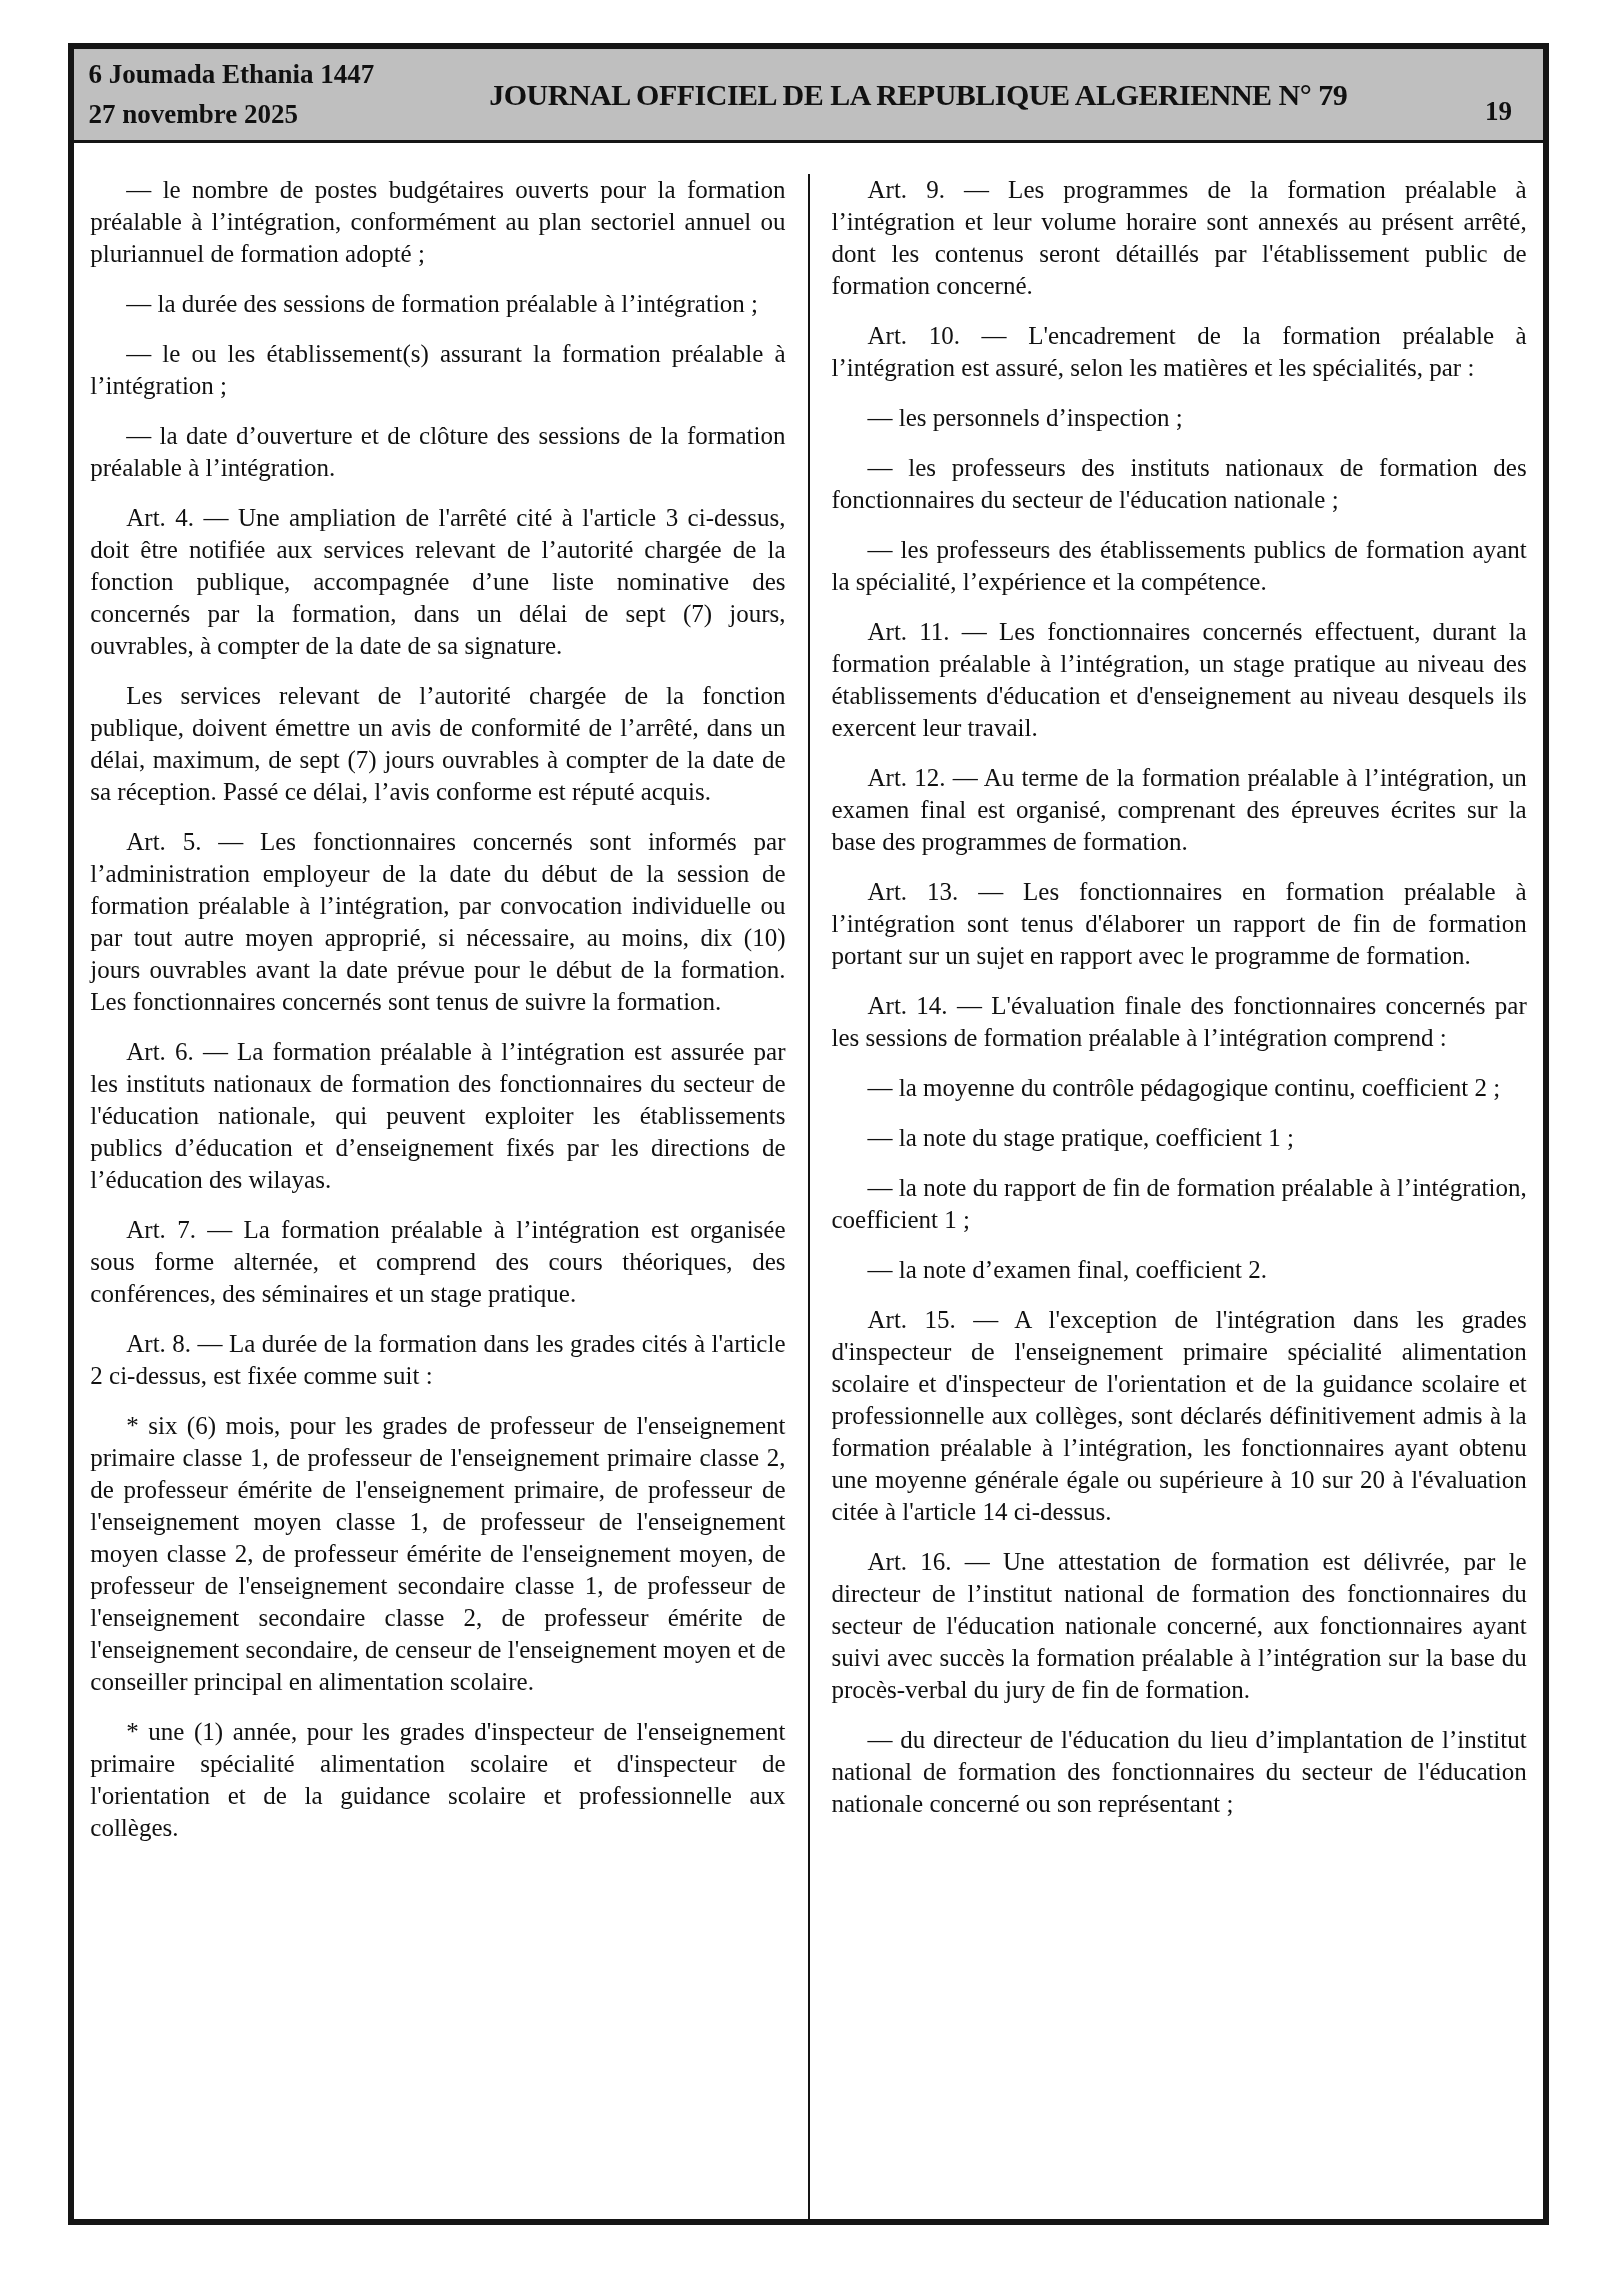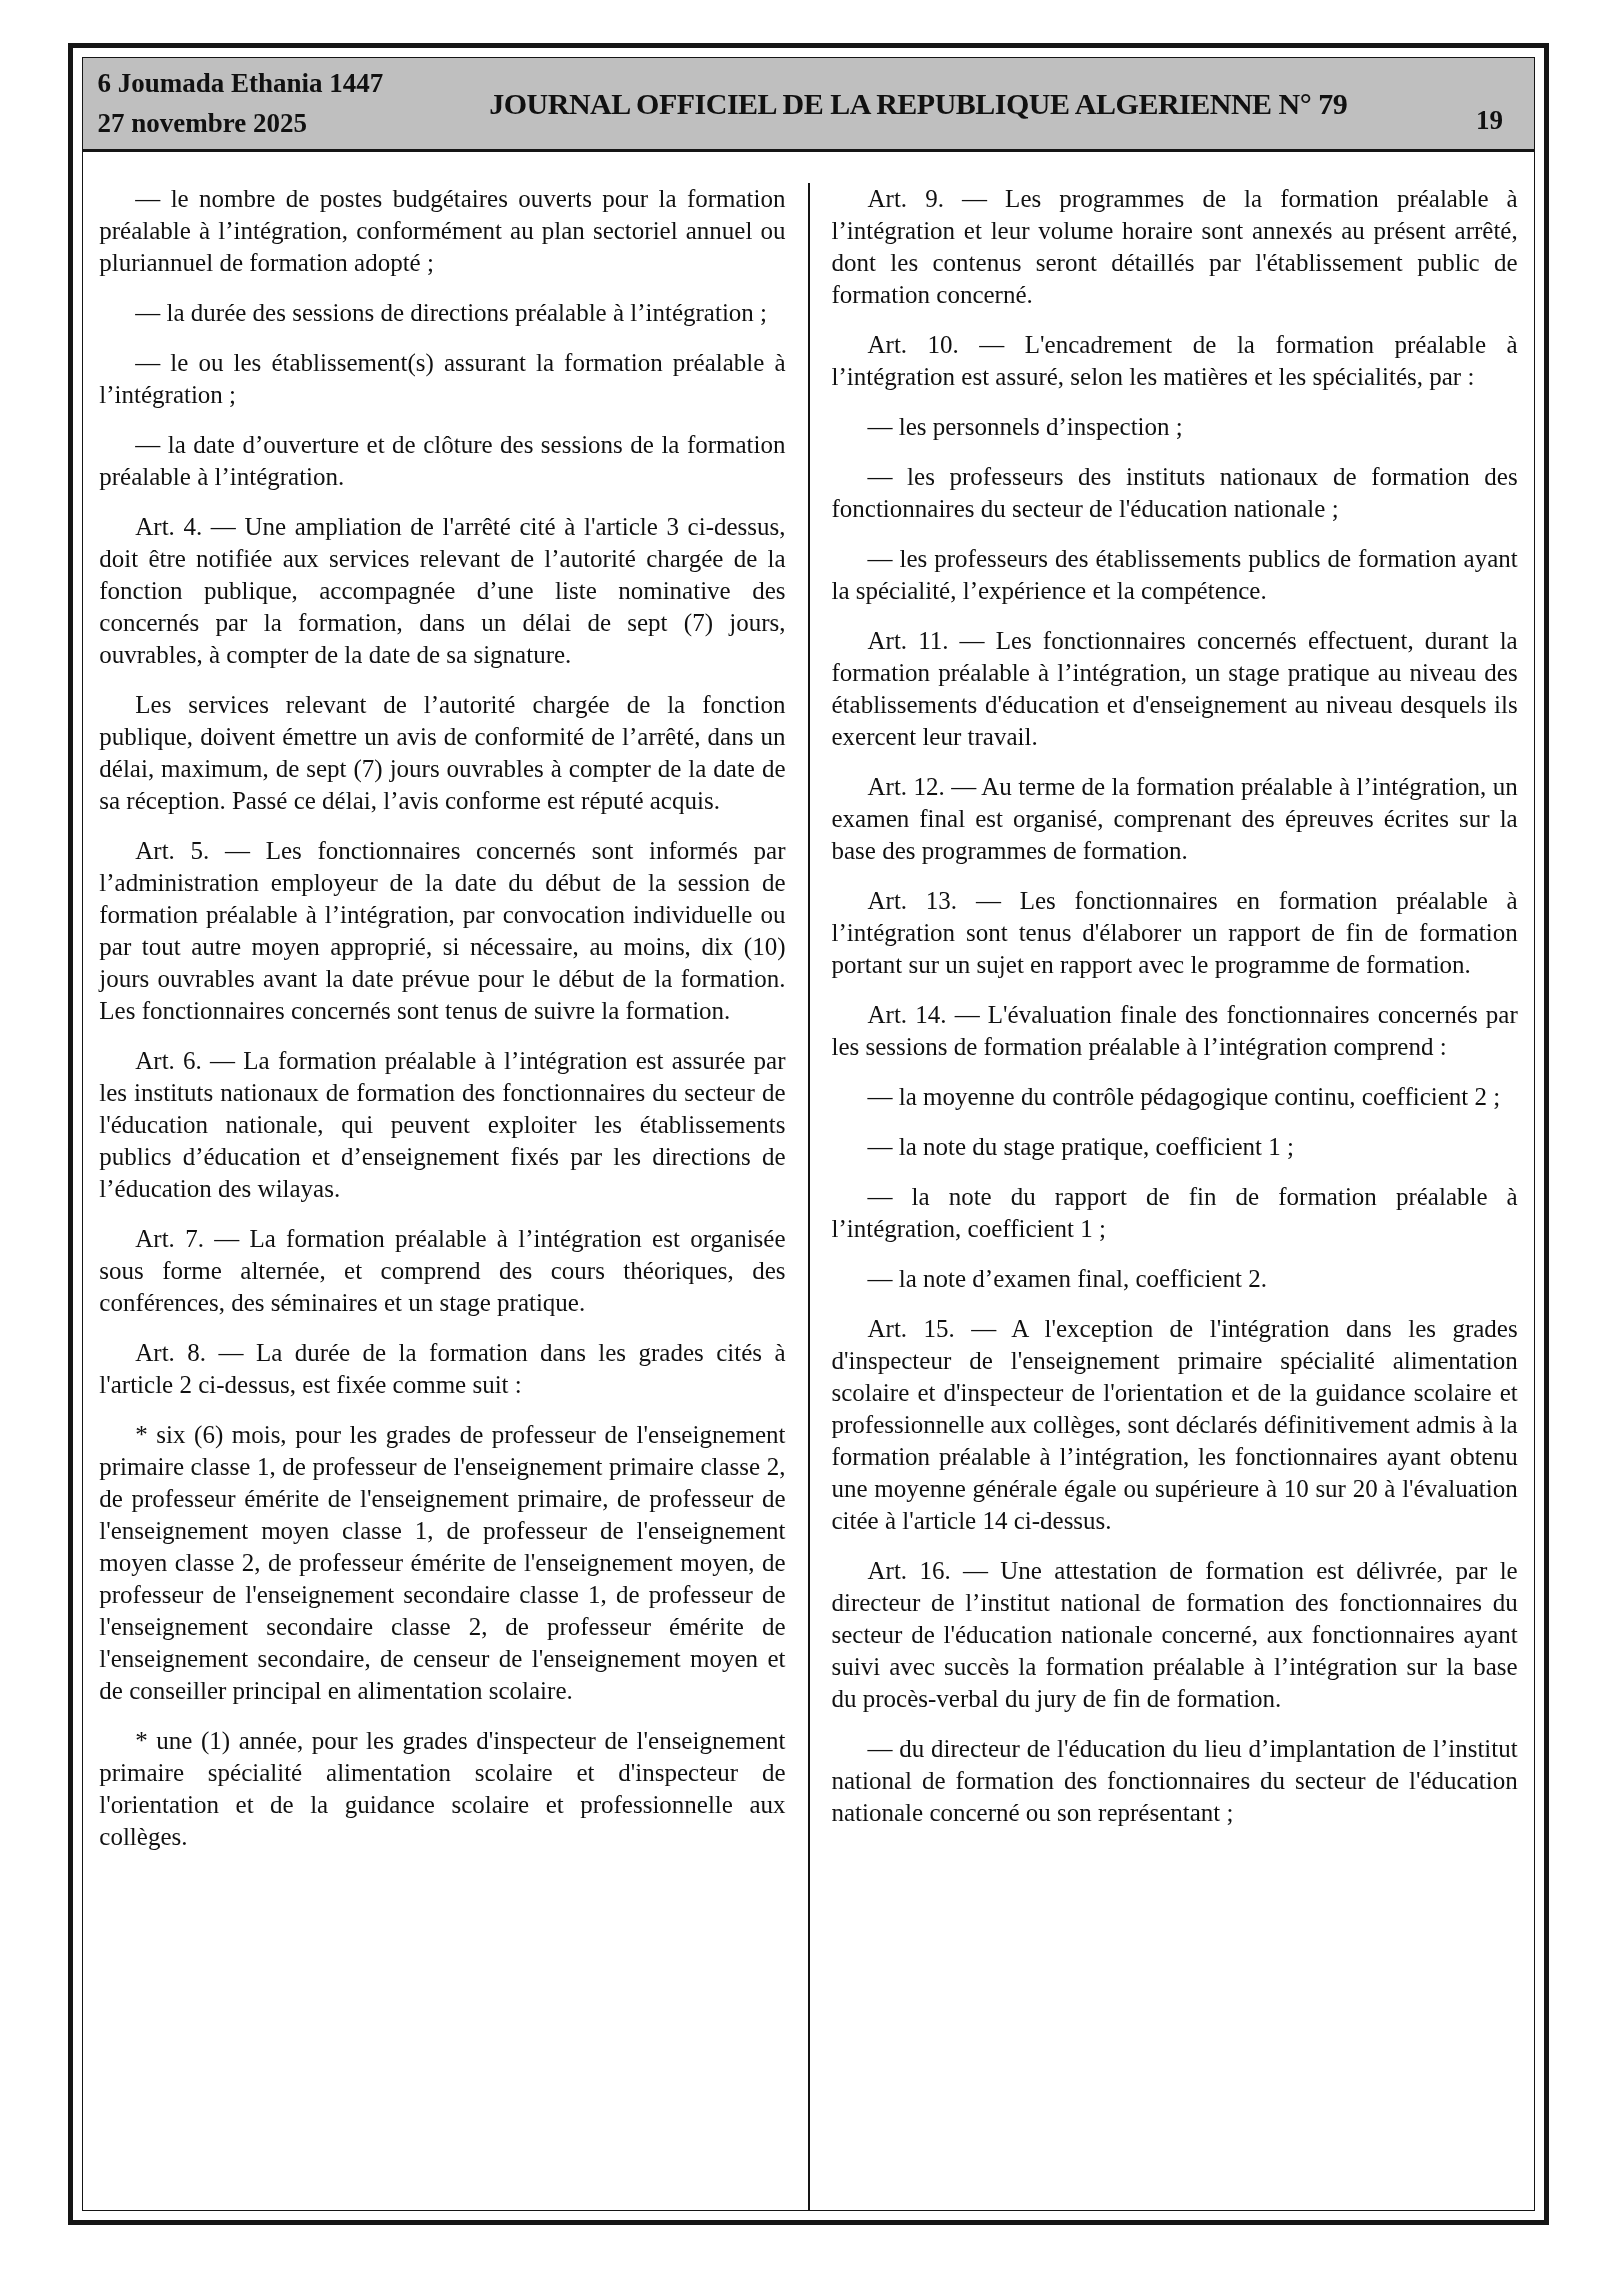--- a/index.html
+++ b/index.html
@@ -12,21 +12,21 @@
     color: #111111;
   }
   .sheet {
     position: absolute;
     left: 68px;
     top: 43px;
     width: 1481px;
     height: 2182px;
     box-sizing: border-box;
     border: 5.4px solid #151515;
-    padding: 9px;
+    padding: 0;
     background: #ffffff;
   }
   .sheet-inner {
     box-sizing: border-box;
     border: 1.8px solid #151515;
     width: 100%;
     height: 100%;
     display: flex;
     flex-direction: column;
     overflow: hidden;
@@ -103,21 +103,21 @@
         <div>27 novembre 2025</div>
       </div>
       <div class="jo-title">JOURNAL OFFICIEL DE LA REPUBLIQUE ALGERIENNE N° 79</div>
       <div class="page-num">19</div>
     </div>
 
     <div class="content">
 
       <div class="col col-left">
         <p class="para">— le nombre de postes budgétaires ouverts pour la formation préalable à l’intégration, conformément au plan sectoriel annuel ou pluriannuel de formation adopté ;</p>
-        <p class="para">— la durée des sessions de directions préalable à l’intégration ;</p>
+        <p class="para">— la durée des sessions de formation préalable à l’intégration ;</p>
         <p class="para">— le ou les établissement(s) assurant la formation préalable à l’intégration ;</p>
         <p class="para">— la date d’ouverture et de clôture des sessions de la formation préalable à l’intégration.</p>
         <p class="para art">Art. 4. — Une ampliation de l'arrêté cité à l'article 3 ci-dessus, doit être notifiée aux services relevant de l’autorité chargée de la fonction publique, accompagnée d’une liste nominative des concernés par la formation, dans un délai de sept (7) jours, ouvrables, à compter de la date de sa signature.</p>
         <p class="para art">Les services relevant de l’autorité chargée de la fonction publique, doivent émettre un avis de conformité de l’arrêté, dans un délai, maximum, de sept (7) jours ouvrables à compter de la date de sa réception. Passé ce délai, l’avis conforme est réputé acquis.</p>
         <p class="para art">Art. 5. — Les fonctionnaires concernés sont informés par l’administration employeur de la date du début de la session de formation préalable à l’intégration, par convocation individuelle ou par tout autre moyen approprié, si nécessaire, au moins, dix (10) jours ouvrables avant la date prévue pour le début de la formation. Les fonctionnaires concernés sont tenus de suivre la formation.</p>
         <p class="para art">Art. 6. — La formation préalable à l’intégration est assurée par les instituts nationaux de formation des fonctionnaires du secteur de l'éducation nationale, qui peuvent exploiter les établissements publics d’éducation et d’enseignement fixés par les directions de l’éducation des wilayas.</p>
         <p class="para art">Art. 7. — La formation préalable à l’intégration est organisée sous forme alternée, et comprend des cours théoriques, des conférences, des séminaires et un stage pratique.</p>
         <p class="para art">Art. 8. — La durée de la formation dans les grades cités à l'article 2 ci-dessus, est fixée comme suit :</p>
         <p class="para">* six (6) mois, pour les grades de professeur de l'enseignement primaire classe 1, de professeur de l'enseignement primaire classe 2, de professeur émérite de l'enseignement primaire, de professeur de l'enseignement moyen classe 1, de professeur de l'enseignement moyen classe 2, de professeur émérite de l'enseignement moyen, de professeur de l'enseignement secondaire classe 1, de professeur de l'enseignement secondaire classe 2, de professeur émérite de l'enseignement secondaire, de censeur de l'enseignement moyen et de conseiller principal en alimentation scolaire.</p>
         <p class="para">* une (1) année, pour les grades d'inspecteur de l'enseignement primaire spécialité alimentation scolaire et d'inspecteur de l'orientation et de la guidance scolaire et professionnelle aux collèges.</p>

